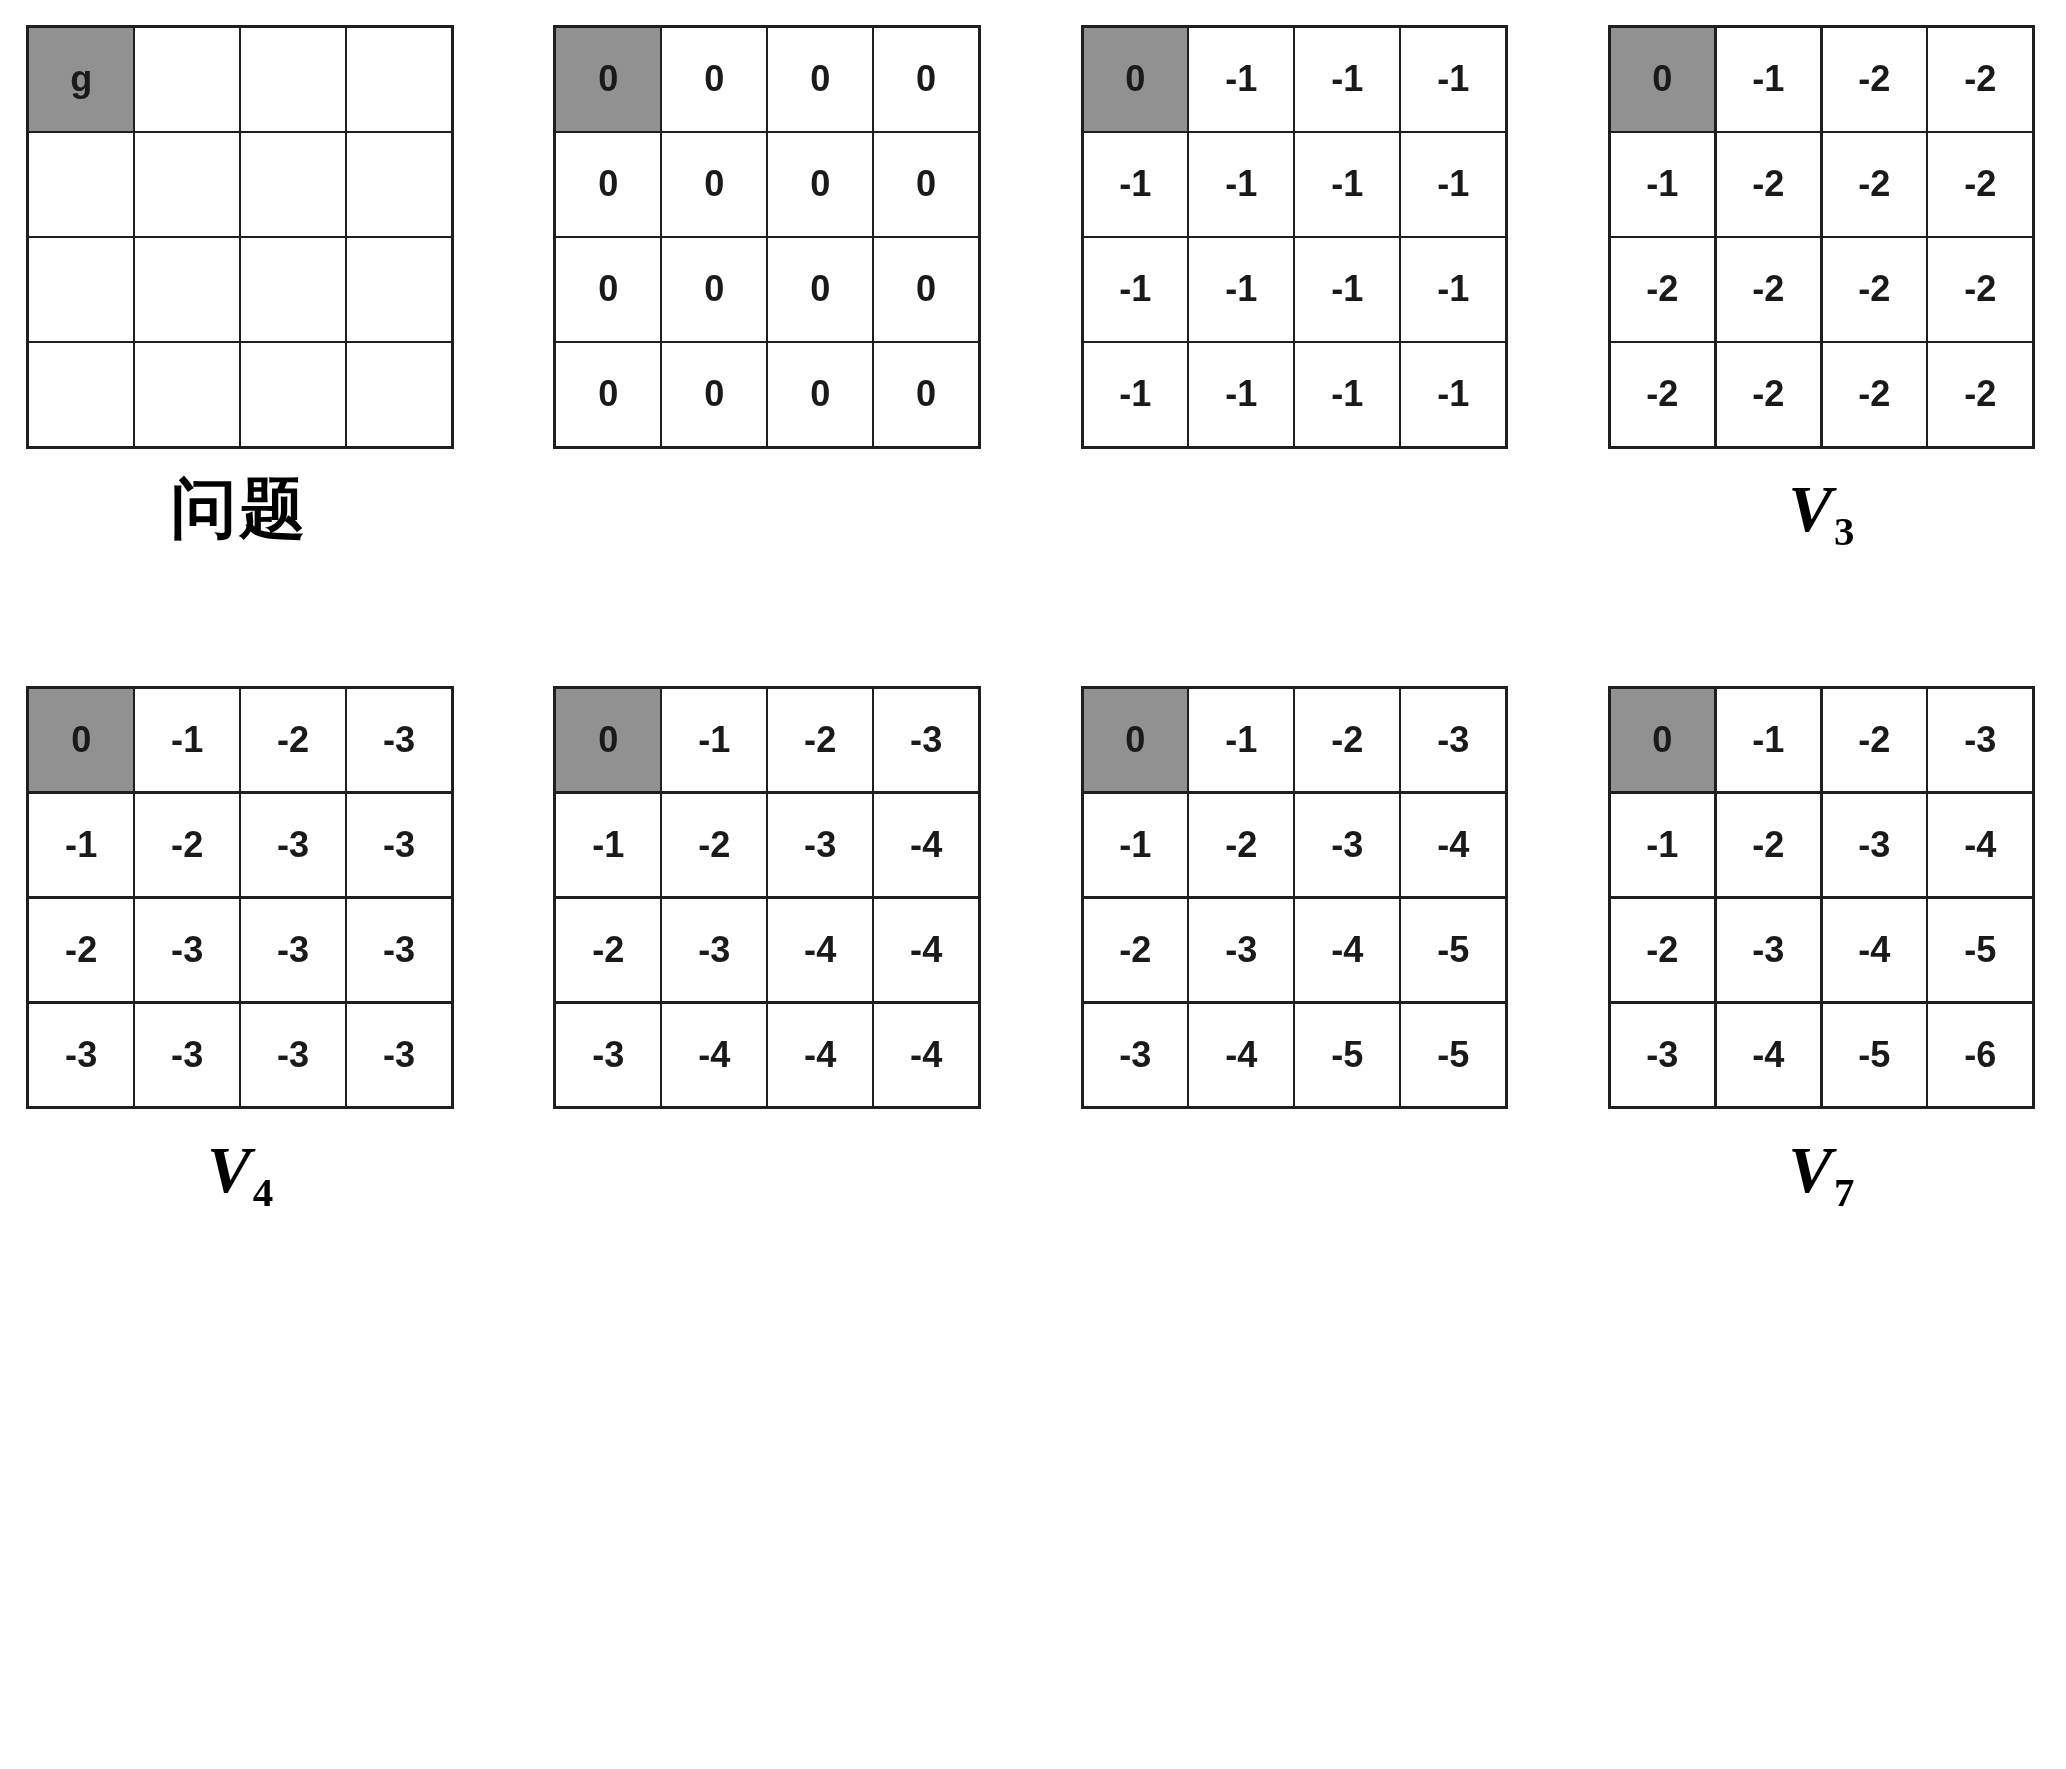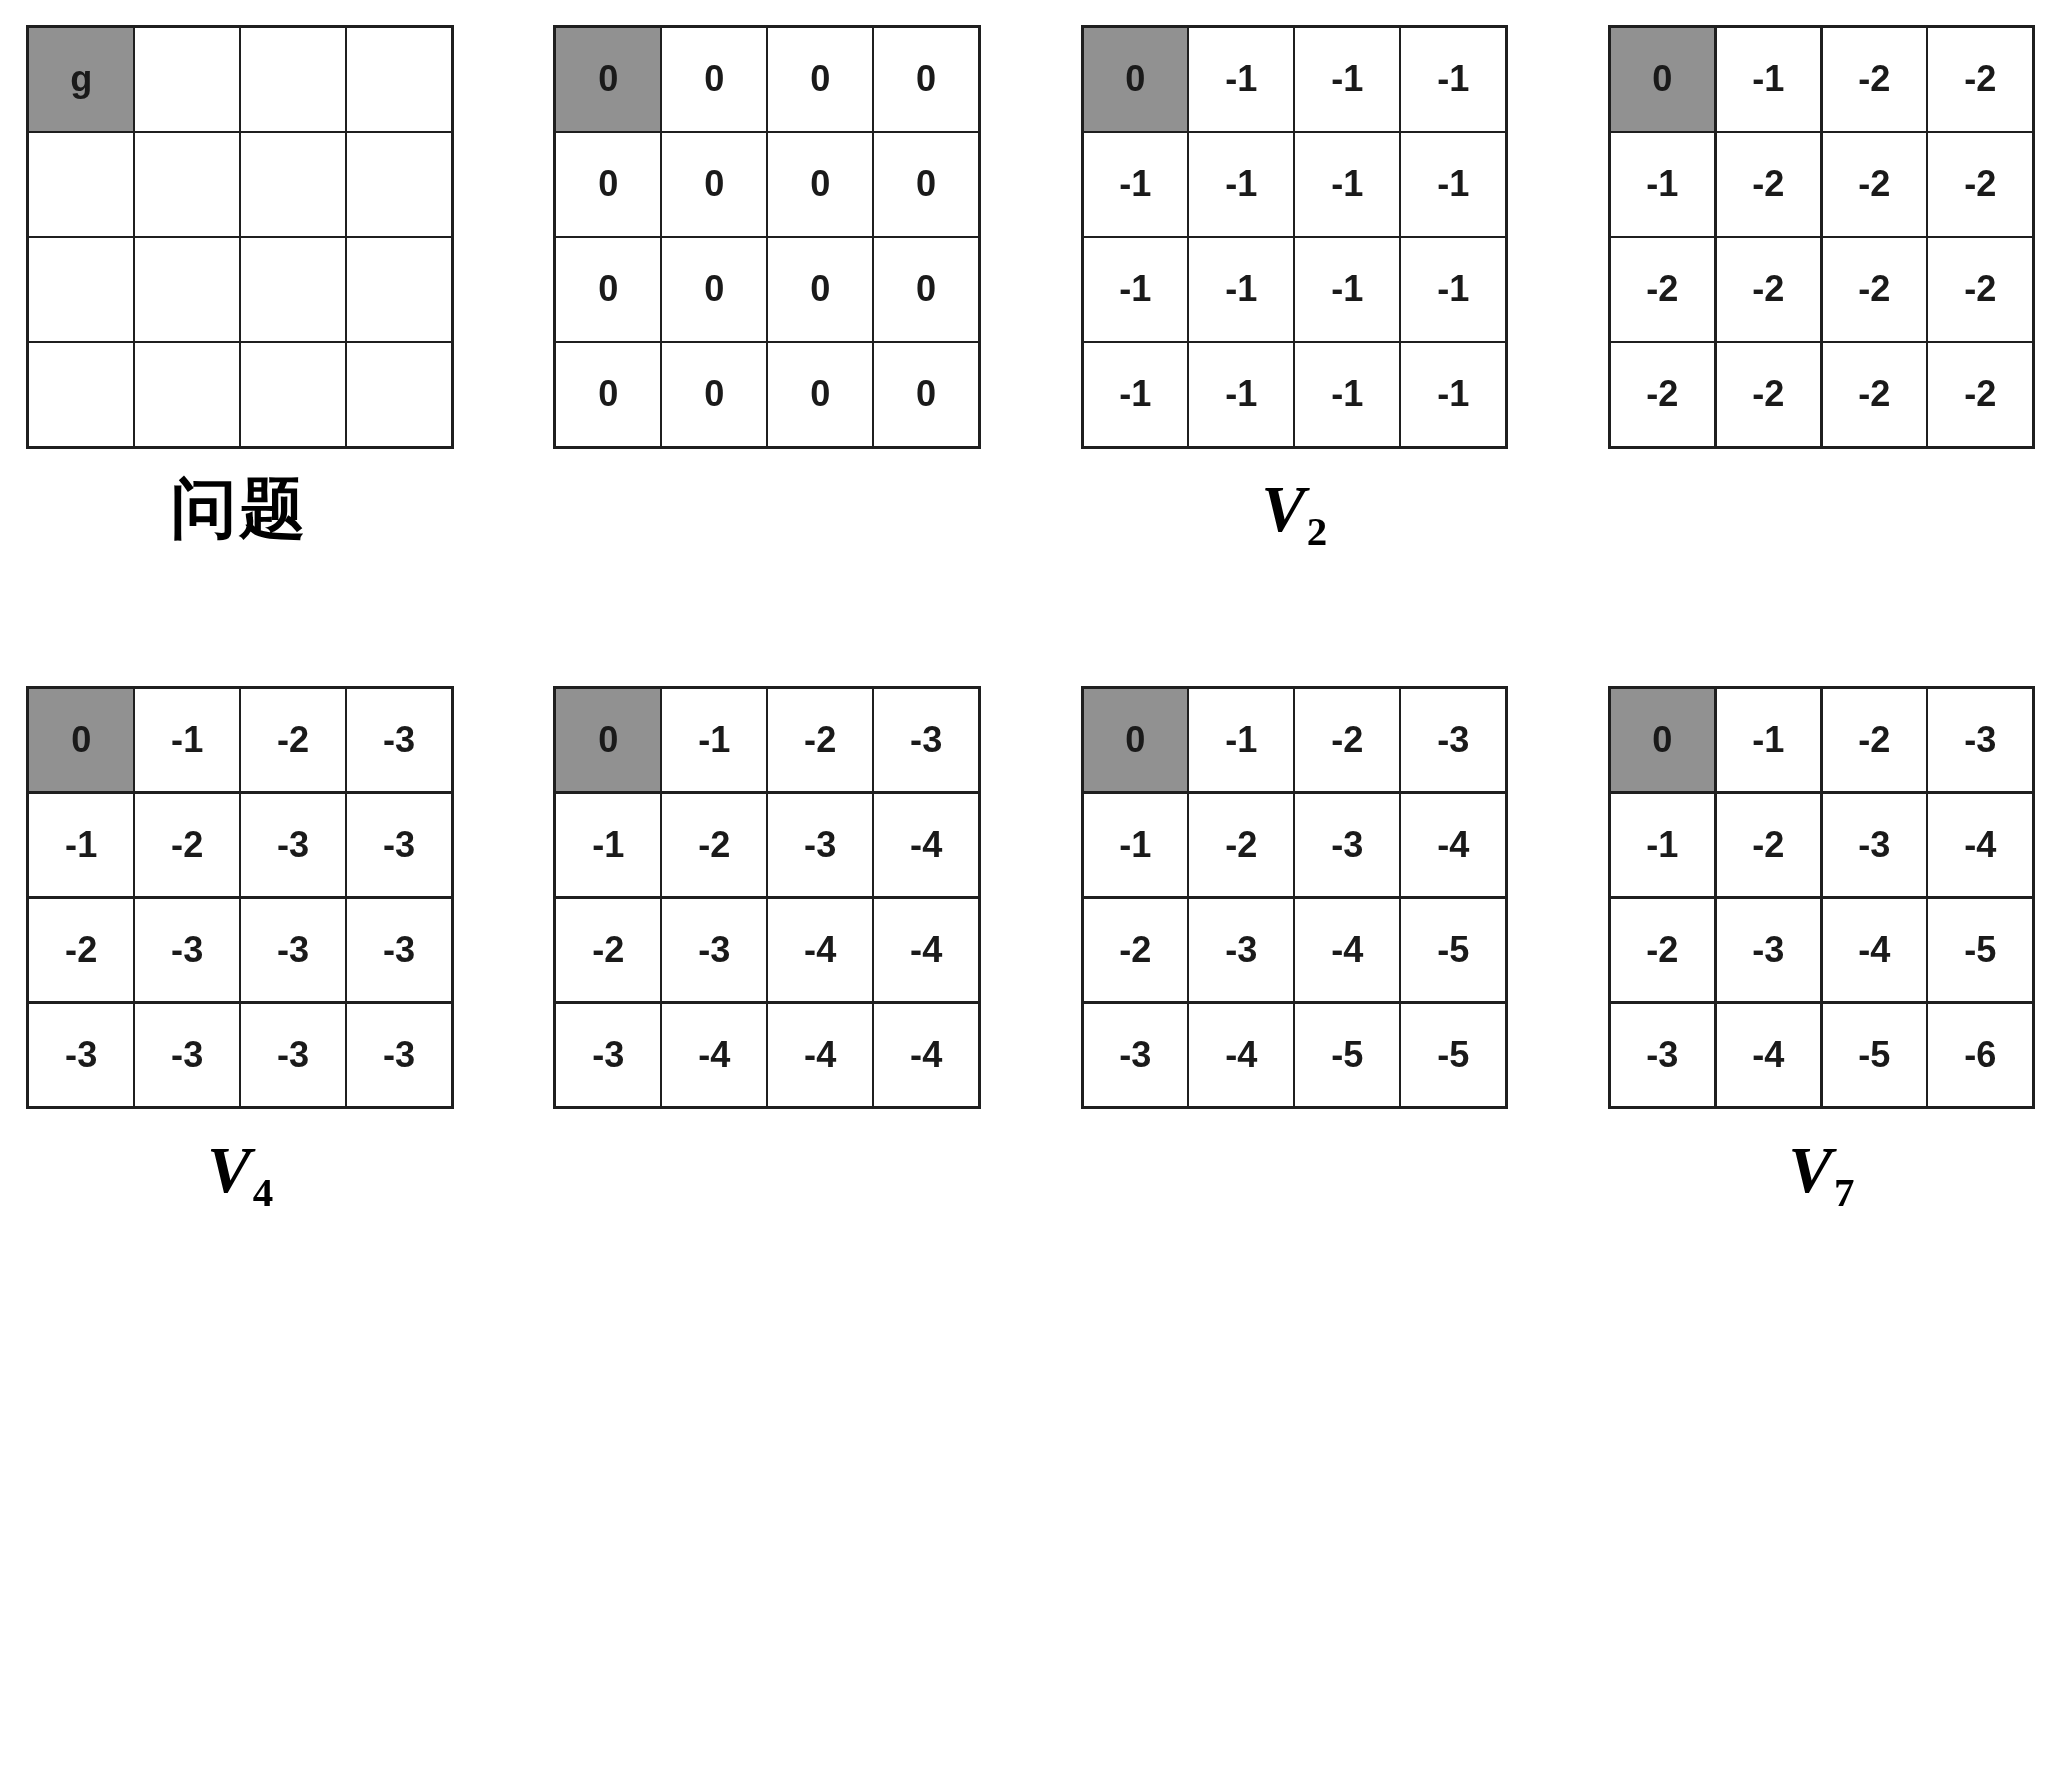--- a/index.html
+++ b/index.html
@@ -141,44 +141,44 @@
         <div class="cell">-1</div>
         <div class="cell">-1</div>
         <div class="cell">-1</div>
         <div class="cell">-1</div>
         <div class="cell">-1</div>
         <div class="cell">-1</div>
         <div class="cell">-1</div>
         <div class="cell">-1</div>
         <div class="cell">-1</div>
       </div>
+  </section>
+
+  <section class="panel">
+    <div class="grid">
+        <div class="cell goal">0</div>
+        <div class="cell">-1</div>
+        <div class="cell">-2</div>
+        <div class="cell">-2</div>
+        <div class="cell">-1</div>
+        <div class="cell">-2</div>
+        <div class="cell">-2</div>
+        <div class="cell">-2</div>
+        <div class="cell">-2</div>
+        <div class="cell">-2</div>
+        <div class="cell">-2</div>
+        <div class="cell">-2</div>
+        <div class="cell">-2</div>
+        <div class="cell">-2</div>
+        <div class="cell">-2</div>
+        <div class="cell">-2</div>
+      </div>
     <div class="label">
-      <span class="lm">V</span><span class="ls">2</span>
-    </div>
-  </section>
-
-  <section class="panel">
-    <div class="grid">
-        <div class="cell goal">0</div>
-        <div class="cell">-1</div>
-        <div class="cell">-2</div>
-        <div class="cell">-2</div>
-        <div class="cell">-1</div>
-        <div class="cell">-2</div>
-        <div class="cell">-2</div>
-        <div class="cell">-2</div>
-        <div class="cell">-2</div>
-        <div class="cell">-2</div>
-        <div class="cell">-2</div>
-        <div class="cell">-2</div>
-        <div class="cell">-2</div>
-        <div class="cell">-2</div>
-        <div class="cell">-2</div>
-        <div class="cell">-2</div>
-      </div>
+      <span class="lm">V</span><span class="ls">3</span>
+    </div>
   </section>
 
   <section class="panel">
     <div class="grid">
         <div class="cell goal">0</div>
         <div class="cell">-1</div>
         <div class="cell">-2</div>
         <div class="cell">-3</div>
         <div class="cell">-1</div>
         <div class="cell">-2</div>

